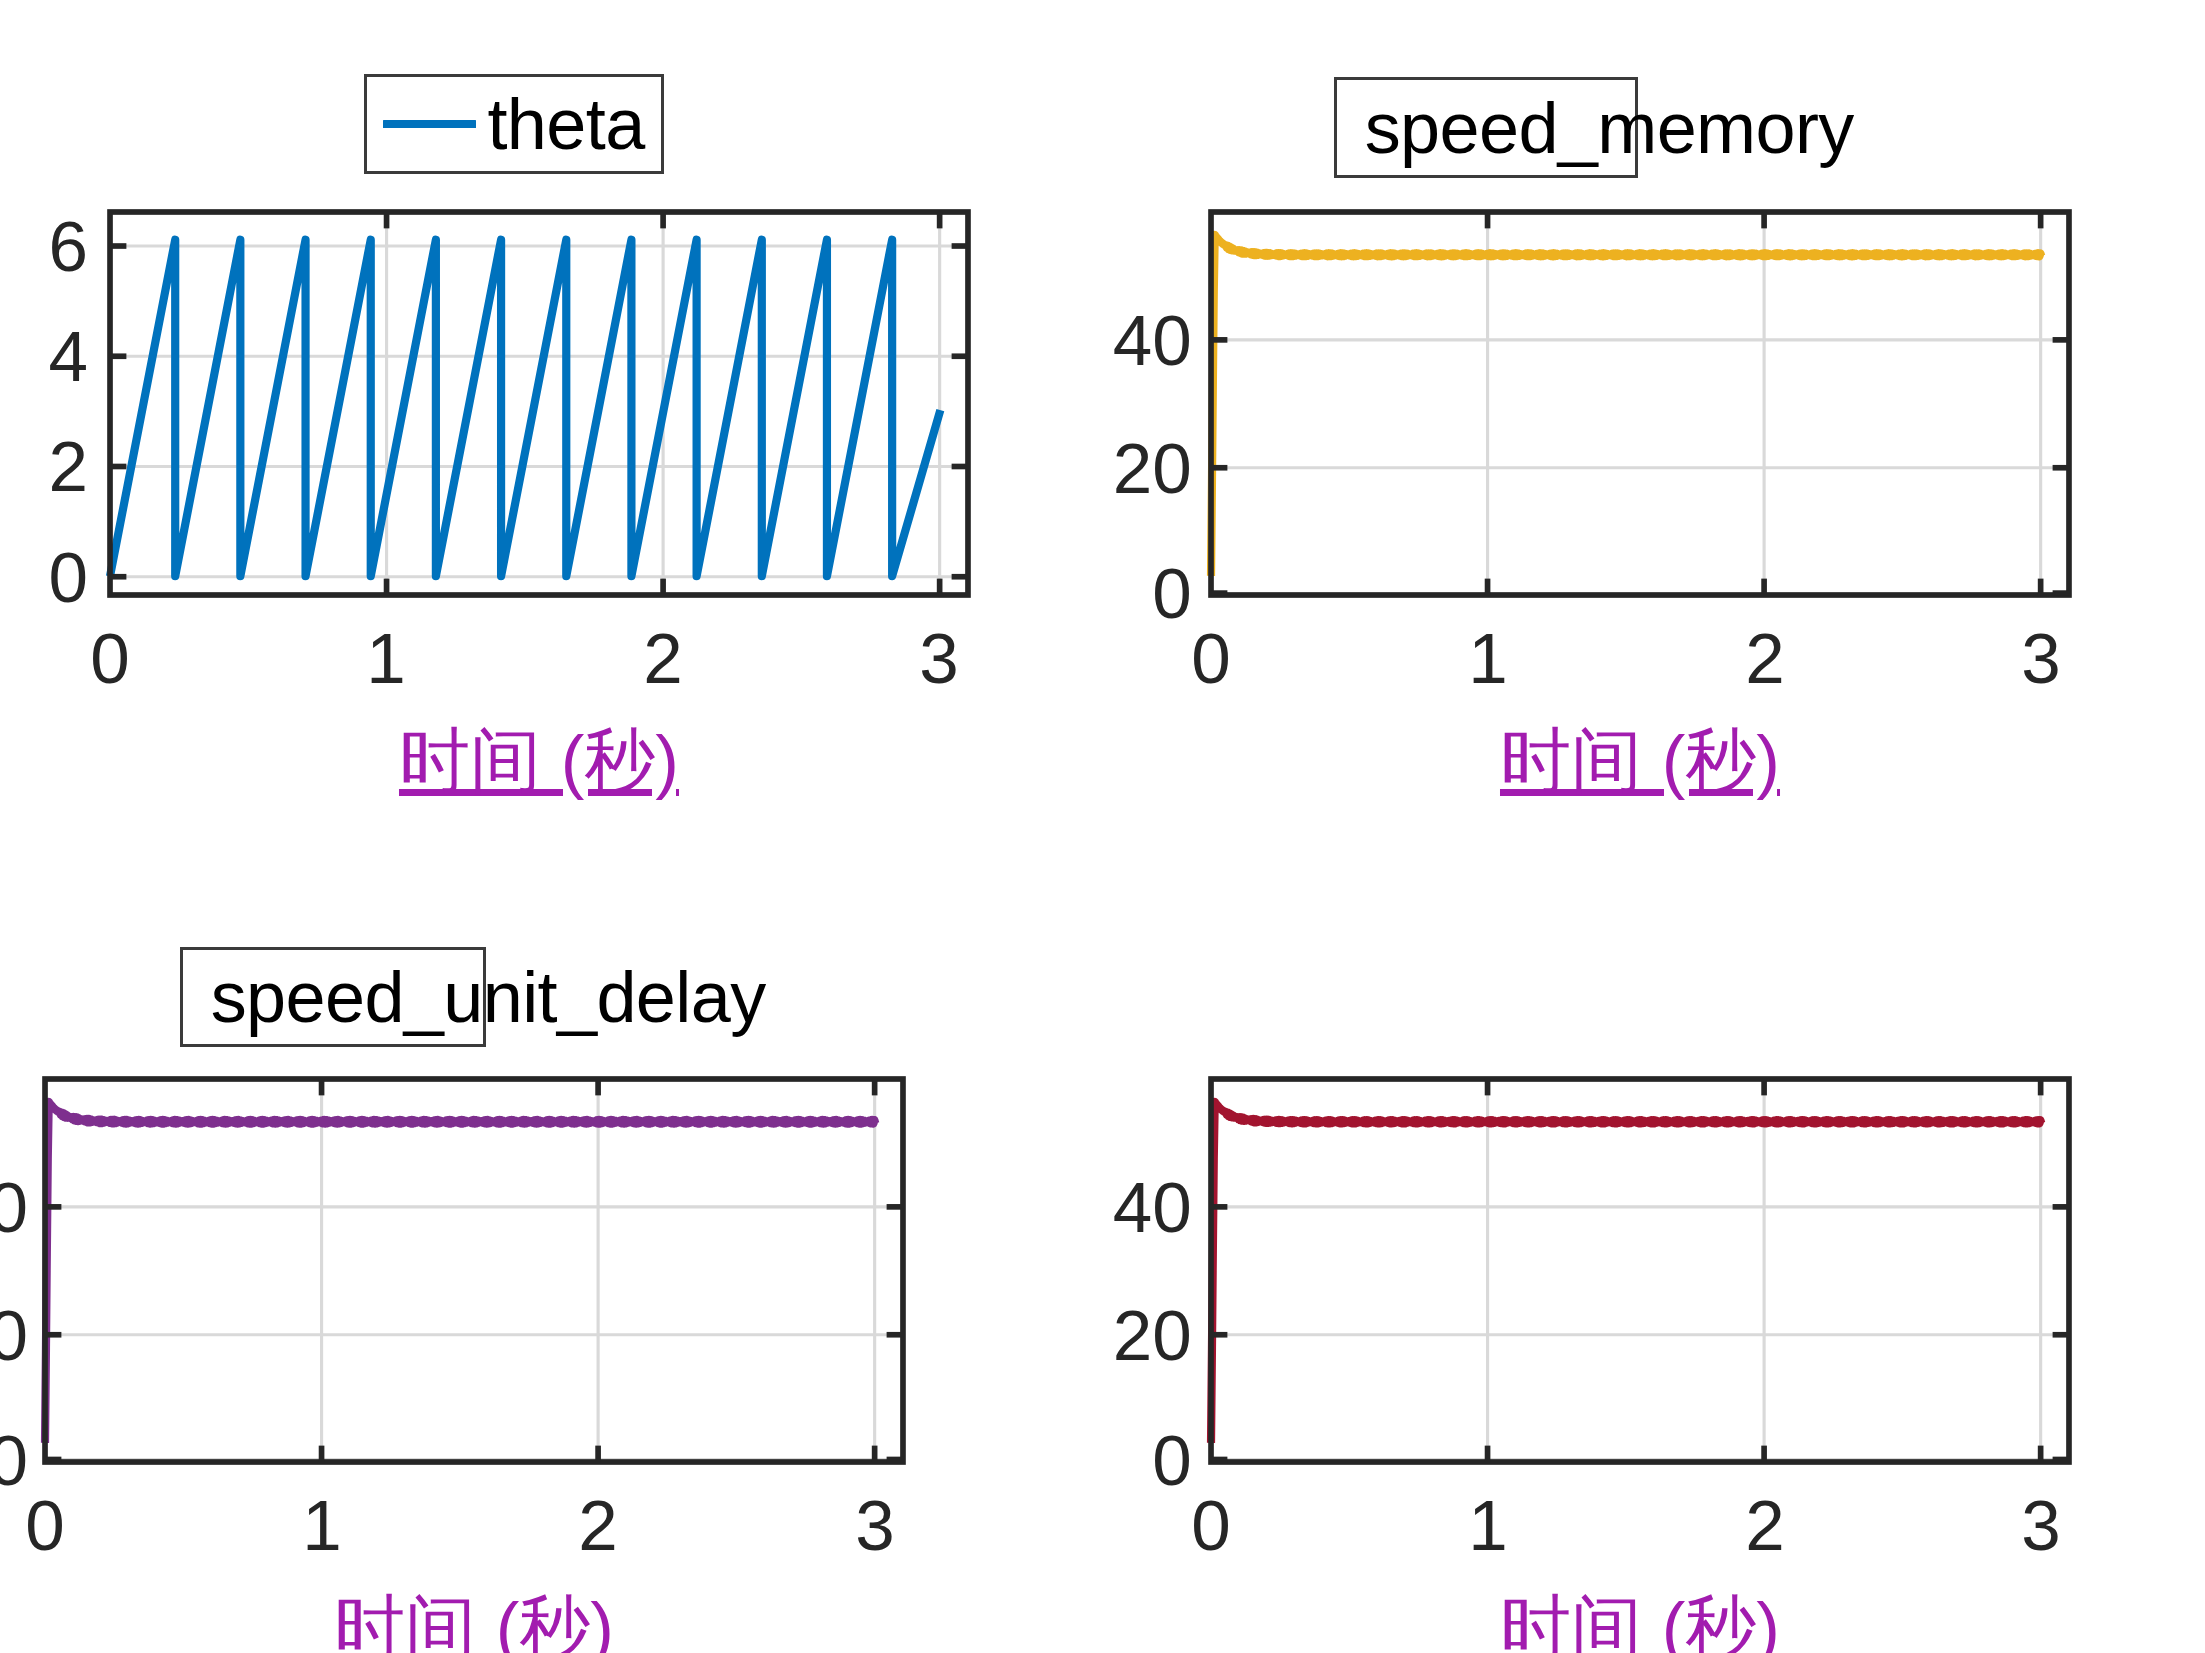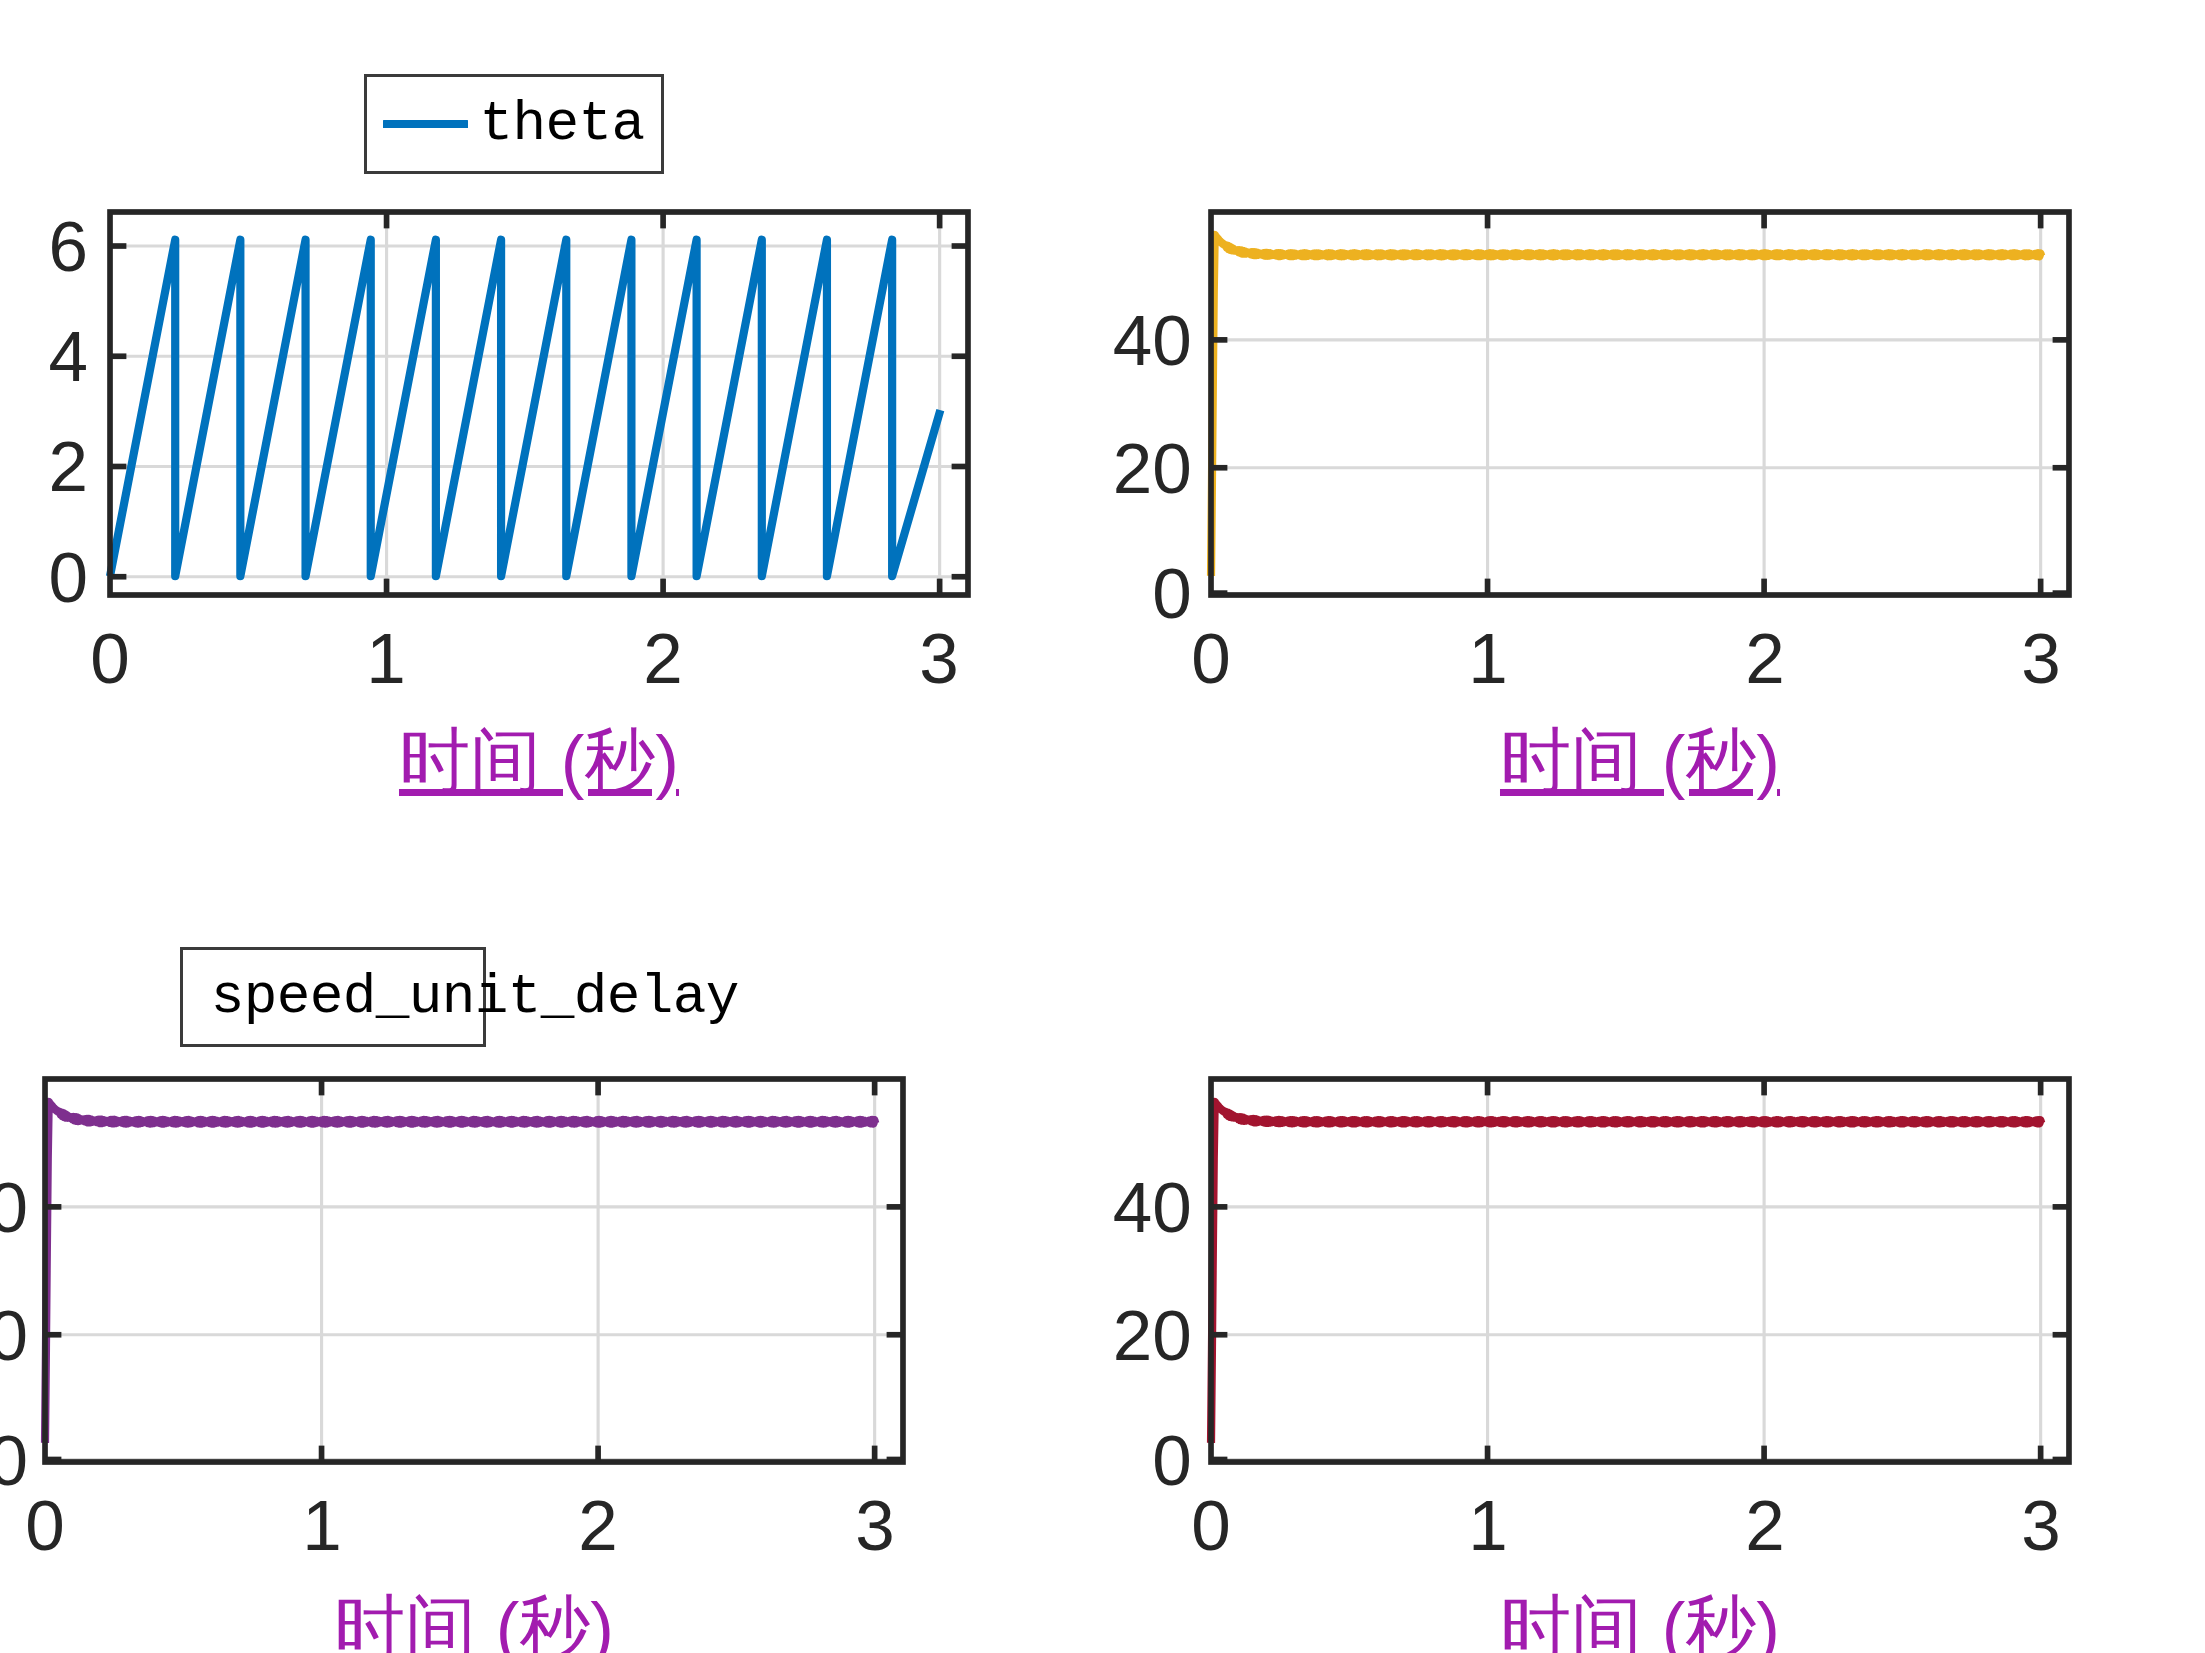--- a/index.html
+++ b/index.html
@@ -6,22 +6,22 @@
   body{width:2205px;height:1654px;font-family:"Liberation Sans",sans-serif;overflow:hidden;}
   #figure{position:relative;width:2205px;height:1654px;background:#fff;}
   .panel{position:absolute;}
   .legendbox{
     position:absolute;border:3.2px solid #3b3b3b;background:#ffffff;
     display:flex;align-items:center;box-sizing:border-box;
     padding:0 16.4px;
   }
   .legend-line{display:inline-block;height:8.2px;border-radius:0.6px;}
   .legend-label{
-    font-size:56px;color:#000000;line-height:1;
-    margin-left:11.3px;white-space:nowrap;letter-spacing:-0.6px;font-family:Liberation Mono, monospace;
+    font-size:72px;color:#000000;line-height:1;
+    margin-left:11.3px;white-space:nowrap;letter-spacing:-0.6px;
   }
   .axes-svg{position:absolute;overflow:visible;}
   .ticklabel{
     position:absolute;font-size:71px;color:#262626;line-height:1;
     white-space:nowrap;
   }
   .ytick{text-align:right;transform:translateY(-50%);}
   .xtick{text-align:center;transform:translateX(-50%);}
   .axis-title{
     position:absolute;font-size:71px;color:#a21caf;line-height:1;
@@ -80,20 +80,24 @@
     <div class="ticklabel xtick" style="left:110px;top:623px;">0</div>
     <div class="ticklabel xtick" style="left:386px;top:623px;">1</div>
     <div class="ticklabel xtick" style="left:663px;top:623px;">2</div>
     <div class="ticklabel xtick" style="left:939px;top:623px;">3</div>
 
     <div class="axis-title" style="left:539px;top:725px;">时间 (秒)</div>
   </div>
 
   <div class="panel" style="left:1103px;top:0px;width:1103px;height:827px;">
 
+    <div class="legendbox" style="left:231px;top:77px;width:304px;height:101px;">
+      <span class="legend-line" style="width:79px;background:#EDB120;"></span>
+      <span class="legend-label">speed_memory</span>
+    </div>
 
     <svg class="axes-svg" style="left:108px;top:212px;" width="858" height="383" viewBox="0 0 1362 608">
       <rect x="0" y="0" width="1362" height="608" fill="#ffffff"></rect>
       <g>
         <line x1="0" y1="203" x2="1362" y2="203" stroke="#D9D9D9" stroke-width="5"></line>
         <line x1="0" y1="406" x2="1362" y2="406" stroke="#D9D9D9" stroke-width="5"></line>
         <line x1="0" y1="609" x2="1362" y2="609" stroke="#D9D9D9" stroke-width="5"></line>
         <line x1="0" y1="0" x2="0" y2="608" stroke="#D9D9D9" stroke-width="5"></line>
         <line x1="439" y1="0" x2="439" y2="608" stroke="#D9D9D9" stroke-width="5"></line>
         <line x1="878" y1="0" x2="878" y2="608" stroke="#D9D9D9" stroke-width="5"></line>

